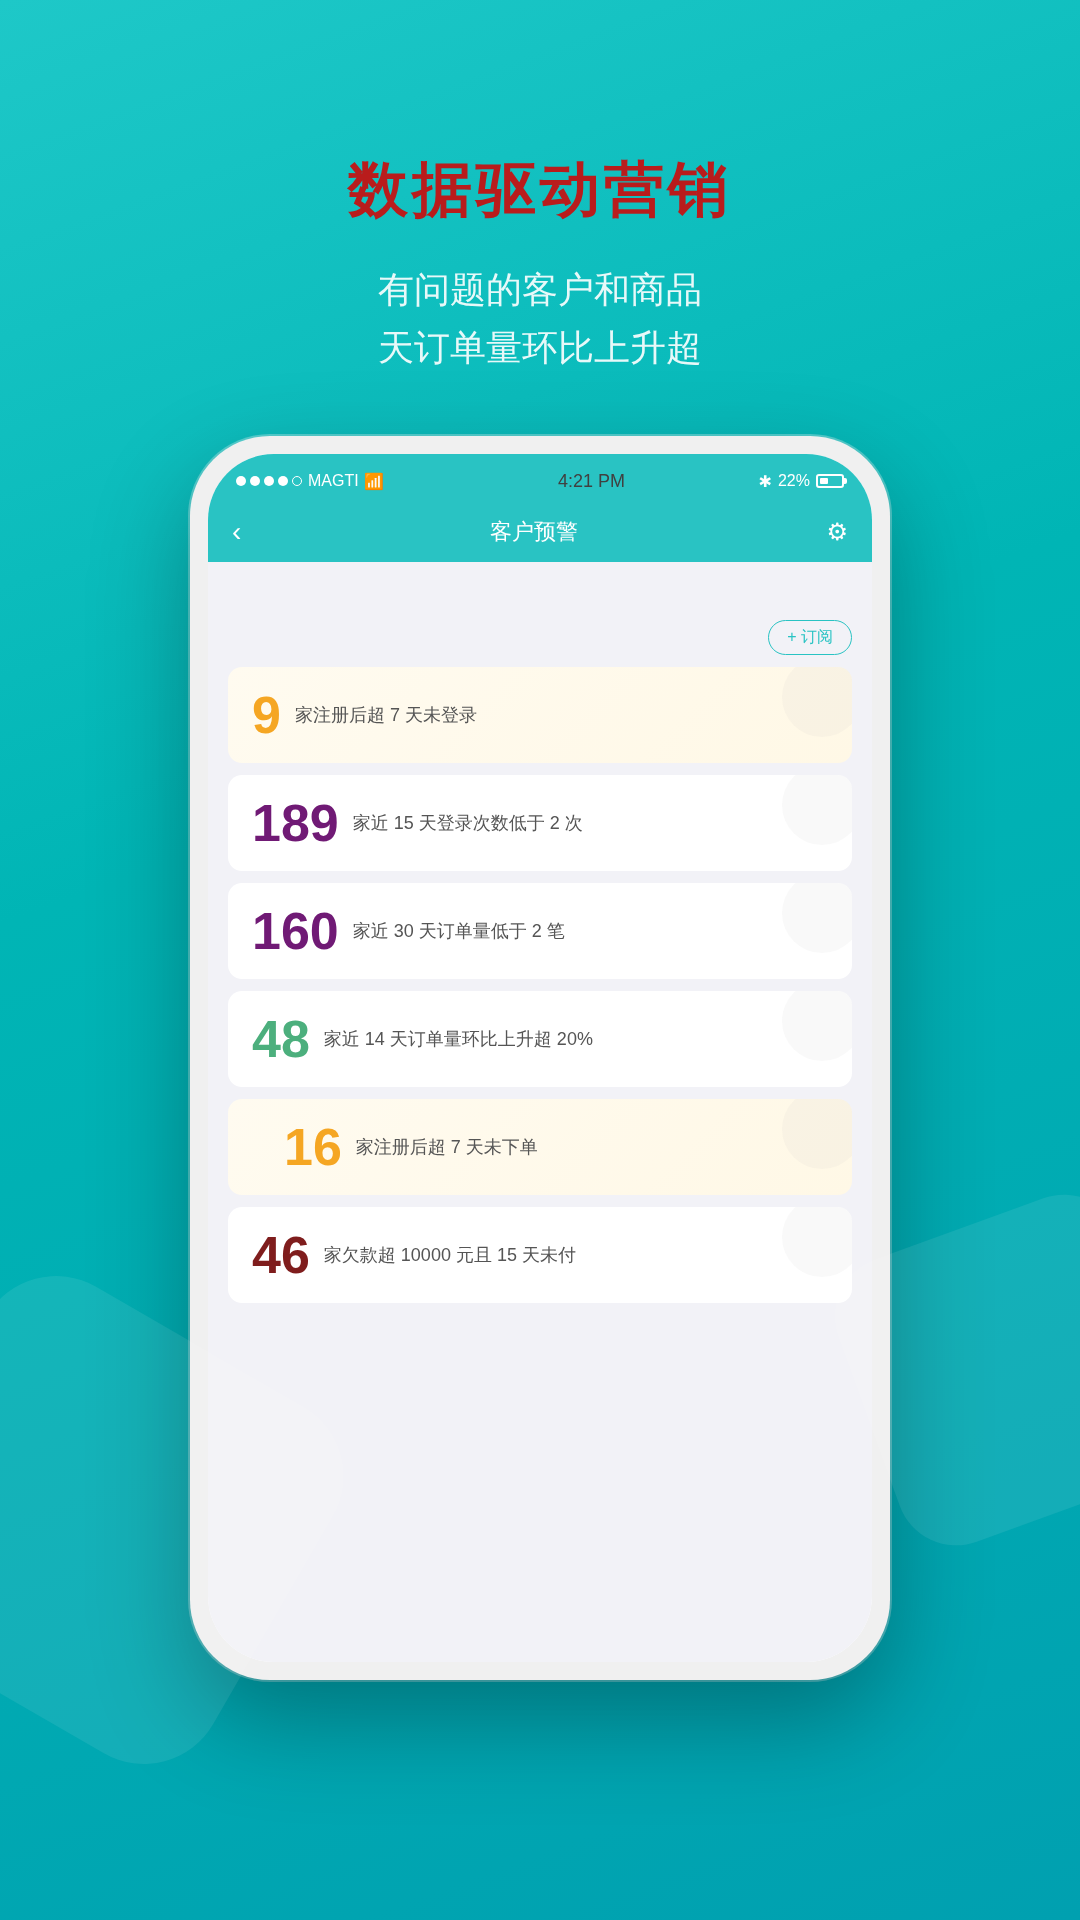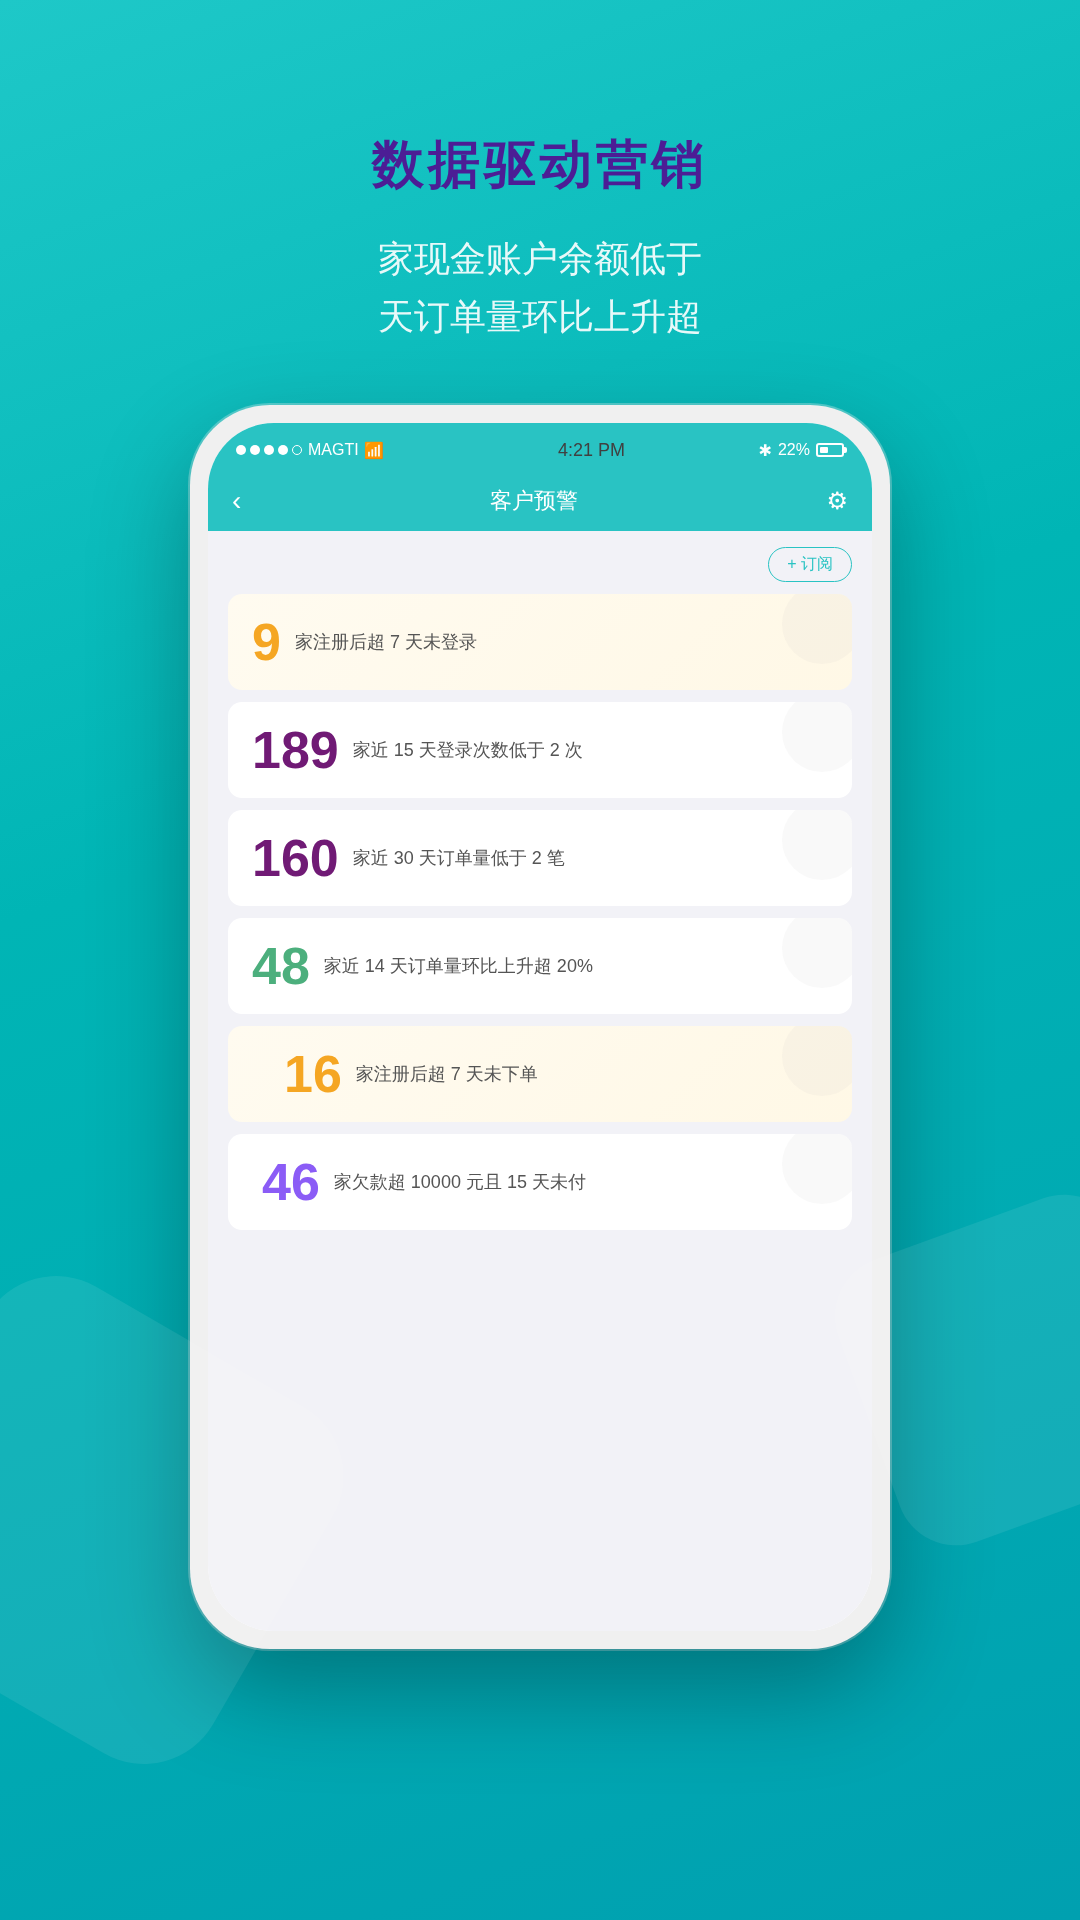--- a/index.html
+++ b/index.html
@@ -33,25 +33,26 @@
       transform: rotate(-20deg);
     }
 
     
     .header-section {
       text-align: center;
       padding-top: 130px;
       padding-bottom: 60px;
     }
     .header-title {
-      font-size: 52px;
+      font-size: 60px;
       font-weight: 700;
-      color: #4c1d95;
+      color: #b91c1c;
       letter-spacing: 4px;
       margin-bottom: 30px;
+      margin-top: 20px;
     }
     .header-subtitle {
       font-size: 36px;
       color: rgba(255,255,255,0.9);
       line-height: 1.6;
       font-weight: 300;
     }
 
     
     .phone-wrapper {
@@ -187,20 +188,21 @@
       margin-bottom: 12px;
     }
     .subscribe-btn {
       border: 1.5px solid #29c3c3;
       color: #29c3c3;
       background: transparent;
       border-radius: 20px;
       padding: 6px 18px;
       font-size: 16px;
       cursor: pointer;
+      margin-top: 42px;
     }
 
     
     .alert-card {
       background: white;
       border-radius: 14px;
       margin-bottom: 12px;
       padding: 22px 24px;
       display: flex;
       align-items: center;
@@ -217,21 +219,21 @@
       font-size: 52px;
       font-weight: 700;
       margin-right: 14px;
       line-height: 1;
       flex-shrink: 0;
     }
     .alert-number.orange { color: #f5a623; }
     .alert-number.red { color: #701a75; }
     .alert-number.green { color: #4caf7d; }
     .alert-number.yellow { color: #f5a623; margin-left: 32px; }
-    .alert-number.coral { color: #8b5cf6; margin-left: 10px; }
+    .alert-number.coral { color: #7f1d1d; }
 
     .alert-text {
       font-size: 18px;
       color: #555;
       line-height: 1.5;
     }
 
     
     .card-deco {
       position: absolute;
@@ -245,21 +247,21 @@
   </style>
 </head>
 <body>
 
 <div class="bg-shape bg-shape-1"></div>
 <div class="bg-shape bg-shape-2"></div>
 
 <div class="header-section">
   <div class="header-title">数据驱动营销</div>
   <div class="header-subtitle">
-    <span>家现金账户余额低于</span><br>
+    <span>有问题的客户和商品</span><br>
     <span>天订单量环比上升超</span>
   </div>
 </div>
 
 <div class="phone-wrapper">
   <div class="phone">
     <div class="phone-inner">
 
       <div class="status-bar">
         <div class="status-left">

